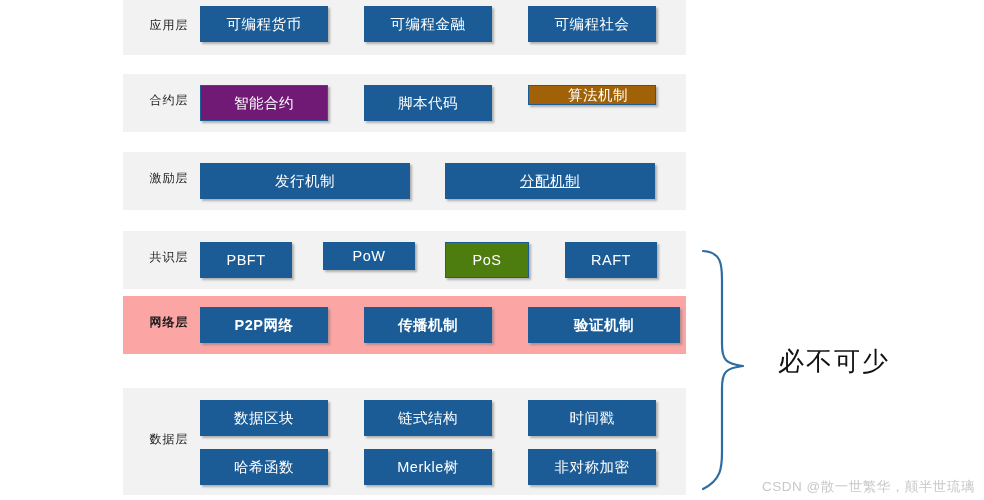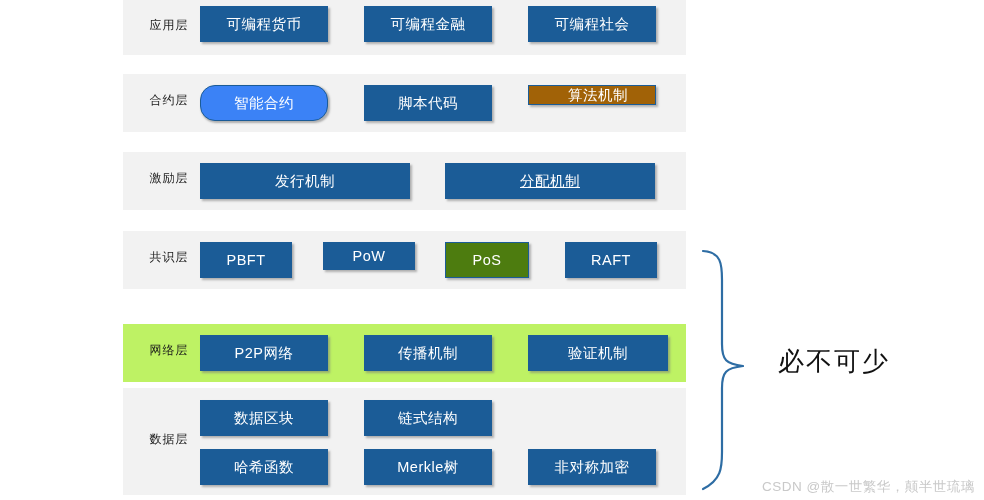--- a/index.html
+++ b/index.html
@@ -100,54 +100,55 @@
         <div class="layer-label" style="top: 17.5px;">应用层</div>
         <div class="boxes-area">
           <div class="node-box" style="left: 0px; top: 6px; width: 128px; height: 36px; background: rgb(27, 92, 151); border-color: rgb(27, 92, 151);">可编程货币</div>
           <div class="node-box" style="left: 164px; top: 6px; width: 128px; height: 36px; background: rgb(27, 92, 151); border-color: rgb(27, 92, 151);">可编程金融</div>
           <div class="node-box" style="left: 328px; top: 6px; width: 128px; height: 36px; background: rgb(27, 92, 151); border-color: rgb(27, 92, 151);">可编程社会</div>
         </div>
       </div>
       <div class="layer-row" style="top: 74px; height: 58px; background: rgb(242, 242, 242);">
         <div class="layer-label" style="top: 19px;">合约层</div>
         <div class="boxes-area">
-          <div class="node-box" style="left: 0px; top: 11px; width: 128px; height: 36px; background: #3b82f6; border-color: rgb(27, 92, 151); border-radius: 15px;">智能合约</div>
+          <div class="node-box" style="left: 0px; top: 11px; width: 128px; height: 36px; background: #701a75; border-color: rgb(27, 92, 151);">智能合约</div>
           <div class="node-box" style="left: 164px; top: 11px; width: 128px; height: 36px; background: rgb(27, 92, 151); border-color: rgb(27, 92, 151);">脚本代码</div>
           <div class="node-box" style="left: 328px; top: 11px; width: 128px; height: 20px; background: #a16207; border-color: rgb(27, 92, 151); padding-left: 12px;">算法机制</div>
         </div>
       </div>
       <div class="layer-row" style="top: 152px; height: 58px; background: rgb(242, 242, 242);">
         <div class="layer-label" style="top: 19px;">激励层</div>
         <div class="boxes-area">
           <div class="node-box" style="left: 0px; top: 11px; width: 210px; height: 36px; background: rgb(27, 92, 151); border-color: rgb(27, 92, 151);">发行机制</div>
           <div class="node-box" style="left: 245px; top: 11px; width: 210px; height: 36px; background: rgb(27, 92, 151); border-color: rgb(27, 92, 151); text-decoration: underline;">分配机制</div>
         </div>
       </div>
       <div class="layer-row" style="top: 231px; height: 58px; background: rgb(242, 242, 242);">
         <div class="layer-label" style="top: 19px;">共识层</div>
         <div class="boxes-area">
           <div class="node-box" style="left: 0px; top: 11px; width: 92px; height: 36px; background: rgb(27, 92, 151); border-color: rgb(27, 92, 151);">PBFT</div>
           <div class="node-box" style="left: 123px; top: 11px; width: 92px; height: 28px; background: rgb(27, 92, 151); border-color: rgb(27, 92, 151);">PoW</div>
           <div class="node-box" style="left: 245px; top: 11px; width: 84px; height: 36px; background: #4d7c0f; border-color: rgb(27, 92, 151);">PoS</div>
           <div class="node-box" style="left: 365px; top: 11px; width: 92px; height: 36px; background: rgb(27, 92, 151); border-color: rgb(27, 92, 151);">RAFT</div>
         </div>
       </div>
-      <div class="layer-row" style="top: 324px; height: 58px; background: #bef264;">
+      <div class="layer-row" style="top: 296px; height: 58px; background: #fca5a5; font-weight: bold;">
         <div class="layer-label" style="top: 19px;">网络层</div>
         <div class="boxes-area">
           <div class="node-box" style="left: 0px; top: 11px; width: 128px; height: 36px; background: rgb(27, 92, 151); border-color: rgb(27, 92, 151);">P2P网络</div>
           <div class="node-box" style="left: 164px; top: 11px; width: 128px; height: 36px; background: rgb(27, 92, 151); border-color: rgb(27, 92, 151);">传播机制</div>
-          <div class="node-box" style="left: 328px; top: 11px; width: 140px; height: 36px; background: rgb(27, 92, 151); border-color: rgb(27, 92, 151);">验证机制</div>
+          <div class="node-box" style="left: 328px; top: 11px; width: 152px; height: 36px; background: rgb(27, 92, 151); border-color: rgb(27, 92, 151);">验证机制</div>
         </div>
       </div>
       <div class="layer-row" style="top: 388px; height: 107px; background: rgb(242, 242, 242);">
         <div class="layer-label" style="top: 43.5px;">数据层</div>
         <div class="boxes-area">
           <div class="node-box" style="left: 0px; top: 12px; width: 128px; height: 36px; background: rgb(27, 92, 151); border-color: rgb(27, 92, 151);">数据区块</div>
           <div class="node-box" style="left: 164px; top: 12px; width: 128px; height: 36px; background: rgb(27, 92, 151); border-color: rgb(27, 92, 151);">链式结构</div>
+          <div class="node-box" style="left: 328px; top: 12px; width: 128px; height: 36px; background: rgb(27, 92, 151); border-color: rgb(27, 92, 151);">时间戳</div>
           <div class="node-box" style="left: 0px; top: 61px; width: 128px; height: 36px; background: rgb(27, 92, 151); border-color: rgb(27, 92, 151);">哈希函数</div>
           <div class="node-box" style="left: 164px; top: 61px; width: 128px; height: 36px; background: rgb(27, 92, 151); border-color: rgb(27, 92, 151);">Merkle树</div>
           <div class="node-box" style="left: 328px; top: 61px; width: 128px; height: 36px; background: rgb(27, 92, 151); border-color: rgb(27, 92, 151);">非对称加密</div>
         </div>
       </div>
     </div>
 
   <div id="brace-group">
     <svg width="70" height="260" viewBox="0 0 70 260" xmlns="http://www.w3.org/2000/svg">
       <path d="M 8 11

